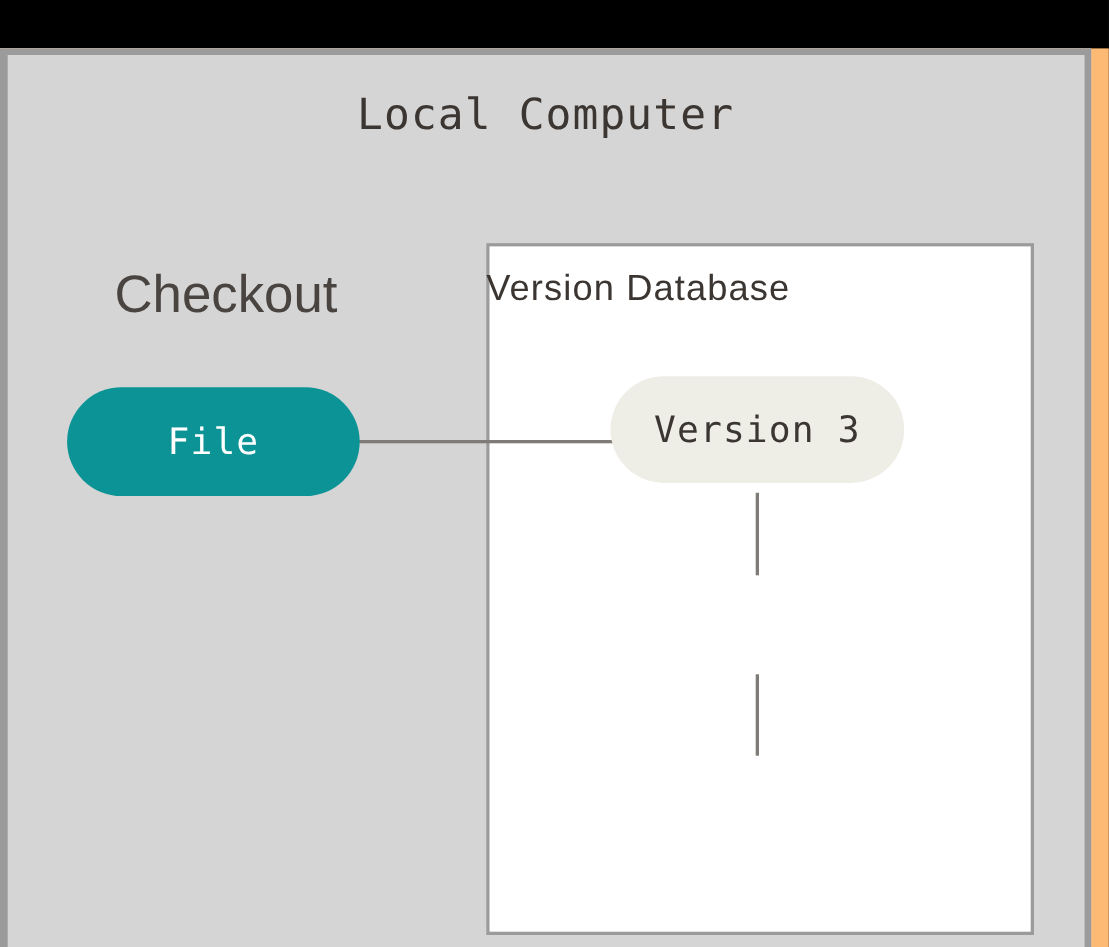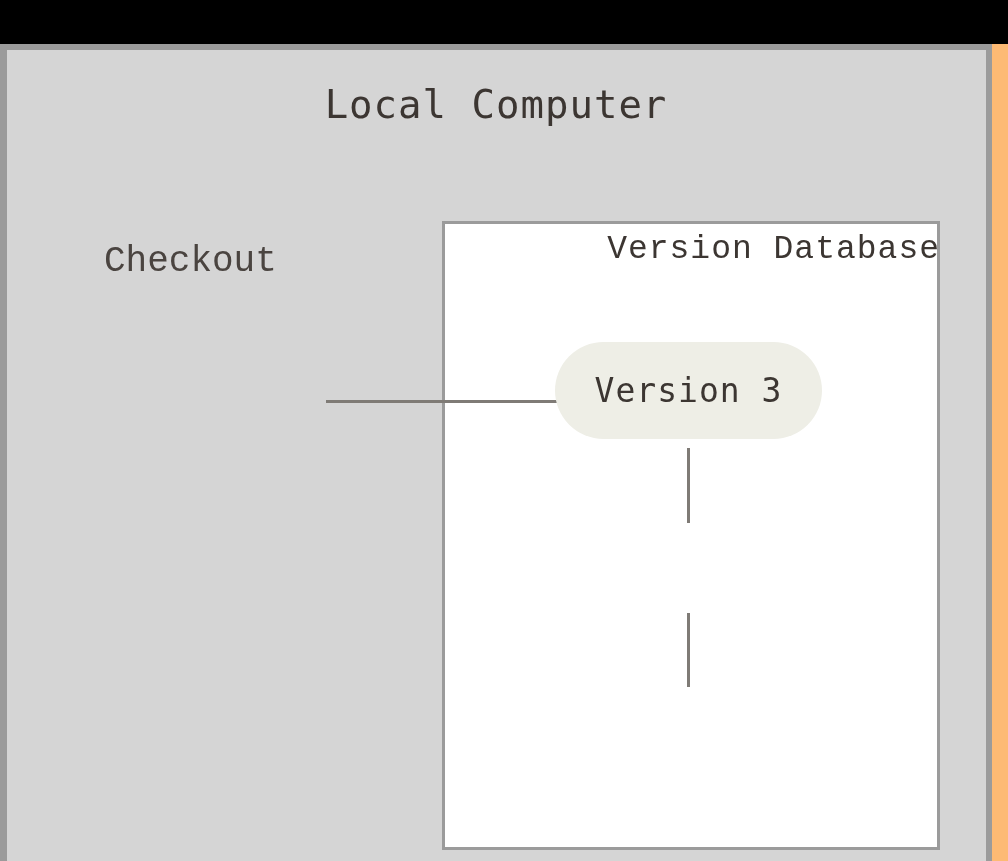--- a/index.html
+++ b/index.html
@@ -50,22 +50,22 @@
     letter-spacing: 1px;
     color: #3c3632;
     white-space: pre;
   }
 
   
   #checkout-label {
     position: absolute;
     left: 104px;
     top: 197px;
-    font-family: Liberation Mono, monospace;
-    font-size: 36px;
+    font-family: Liberation Sans, sans-serif;
+    font-size: 48px;
     font-stretch: condensed;
     color: #4a4440;
     white-space: pre;
   }
 
   
   #file-pill {
     position: absolute;
     left: 61px;
     top: 308px;
@@ -92,24 +92,24 @@
     top: 177px;
     width: 498px;
     height: 629px;
     box-sizing: border-box;
     background: #ffffff;
     border: 3px solid #9b9b9b;
   }
   #version-database-title {
     position: absolute;
     left: 442px;
-    top: 187px;
+    top: 199px;
     width: 498px;
-    text-align: right;
-    font-family: Liberation Mono, monospace;
+    text-align: left;
+    font-family: Liberation Sans, sans-serif;
     font-size: 33px;
     letter-spacing: 1px;
     color: #3c3632;
     white-space: pre;
   }
 
   
   .version-pill {
     position: absolute;
     left: 555px;
@@ -173,20 +173,23 @@
   <div id="version-database-panel"></div>
 
   <div id="version-database-title">Version Database</div>
 
   <div id="connector-file-to-version3" class="connector-h"></div>
 
   <div id="connector-version3-to-version2" class="connector-v"></div>
 
   <div id="connector-version2-to-version1" class="connector-v"></div>
 
+  <div id="file-pill">
+    <span id="file-pill-label">File</span>
+  </div>
 
   <div id="version-pill-3" class="version-pill">
     <span class="version-pill-label">Version 3</span>
   </div>
 
 
 
 </div>
 
 </body></html>

